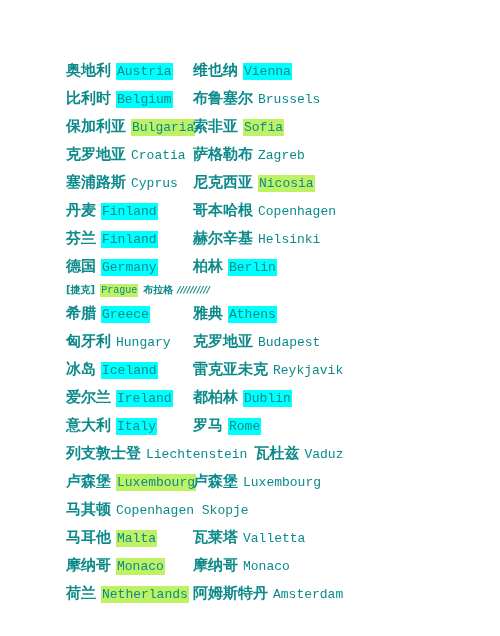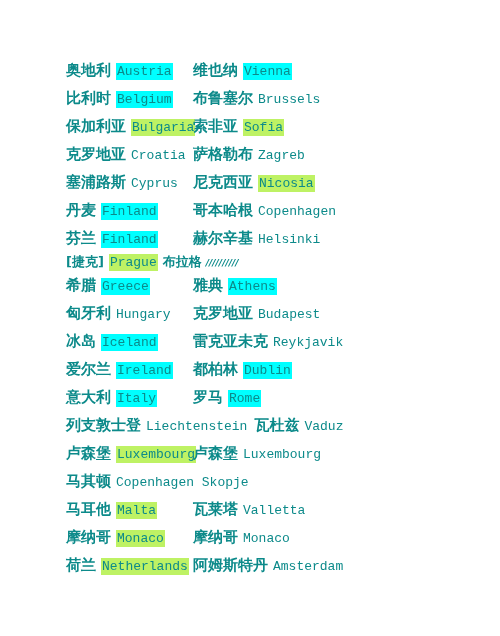--- a/index.html
+++ b/index.html
@@ -83,21 +83,21 @@
   }
 
   
   .row.note {
     height: 19px;
     line-height: 19px;
     font-size: 9px;
   }
   .row.note .zh,
   .row.note .en {
-    font-size: 13px;
+    font-size: 10px;
   }
   .row.note .zh {
     font-weight: bold;
   }
   .row.note .en {
   }
   .row.note .trail {
     font-family: "DejaVu Sans", "Liberation Sans", sans-serif;
     font-size: 9px;
     font-weight: bold;
@@ -110,20 +110,21 @@
 
 <div id="doc">
   <div id="list">
       <div class="row"><span class="col-country"><span class="zh">奥地利</span><span class="en hl-cyan">Austria</span></span><span class="col-capital"><span class="zh">维也纳</span><span class="en hl-cyan">Vienna</span></span></div>
       <div class="row"><span class="col-country"><span class="zh">比利时</span><span class="en hl-cyan">Belgium</span></span><span class="col-capital"><span class="zh">布鲁塞尔</span><span class="en ">Brussels</span></span></div>
       <div class="row"><span class="col-country"><span class="zh">保加利亚</span><span class="en hl-yellow">Bulgaria</span></span><span class="col-capital"><span class="zh">索非亚</span><span class="en hl-yellow">Sofia</span></span></div>
       <div class="row"><span class="col-country"><span class="zh">克罗地亚</span><span class="en ">Croatia</span></span><span class="col-capital"><span class="zh">萨格勒布</span><span class="en ">Zagreb</span></span></div>
       <div class="row"><span class="col-country"><span class="zh">塞浦路斯</span><span class="en ">Cyprus</span></span><span class="col-capital"><span class="zh">尼克西亚</span><span class="en hl-yellow">Nicosia</span></span></div>
       <div class="row"><span class="col-country"><span class="zh">丹麦</span><span class="en hl-cyan">Finland</span></span><span class="col-capital"><span class="zh">哥本哈根</span><span class="en ">Copenhagen</span></span></div>
       <div class="row"><span class="col-country"><span class="zh">芬兰</span><span class="en hl-cyan">Finland</span></span><span class="col-capital"><span class="zh">赫尔辛基</span><span class="en ">Helsinki</span></span></div>
+      <div class="row"><span class="col-country"><span class="zh">德国</span><span class="en hl-cyan">Germany</span></span><span class="col-capital"><span class="zh">柏林</span><span class="en hl-cyan">Berlin</span></span></div>
       <div class="row note"><span class="zh">[捷克]</span><span class="en hl-yellow">Prague</span><span class="zh" style="margin-left: 5px;">布拉格</span><span class="trail">//////////</span></div>
       <div class="row"><span class="col-country"><span class="zh">希腊</span><span class="en hl-cyan">Greece</span></span><span class="col-capital"><span class="zh">雅典</span><span class="en hl-cyan">Athens</span></span></div>
       <div class="row"><span class="col-country"><span class="zh">匈牙利</span><span class="en ">Hungary</span></span><span class="col-capital"><span class="zh">克罗地亚</span><span class="en ">Budapest</span></span></div>
       <div class="row"><span class="col-country"><span class="zh">冰岛</span><span class="en hl-cyan">Iceland</span></span><span class="col-capital"><span class="zh">雷克亚未克</span><span class="en ">Reykjavik</span></span></div>
       <div class="row"><span class="col-country"><span class="zh">爱尔兰</span><span class="en hl-cyan">Ireland</span></span><span class="col-capital"><span class="zh">都柏林</span><span class="en hl-cyan">Dublin</span></span></div>
       <div class="row"><span class="col-country"><span class="zh">意大利</span><span class="en hl-cyan">Italy</span></span><span class="col-capital"><span class="zh">罗马</span><span class="en hl-cyan">Rome</span></span></div>
       <div class="row wide"><span class="col-country"><span class="zh">列支敦士登</span><span class="en ">Liechtenstein</span></span><span class="col-capital"><span class="zh">瓦杜兹</span><span class="en ">Vaduz</span></span></div>
       <div class="row"><span class="col-country"><span class="zh">卢森堡</span><span class="en hl-yellow">Luxembourg</span></span><span class="col-capital"><span class="zh">卢森堡</span><span class="en ">Luxembourg</span></span></div>
       <div class="row single"><span class="col-country"><span class="zh">马其顿</span><span class="en ">Copenhagen Skopje</span></span></div>
       <div class="row"><span class="col-country"><span class="zh">马耳他</span><span class="en hl-yellow">Malta</span></span><span class="col-capital"><span class="zh">瓦莱塔</span><span class="en ">Valletta</span></span></div>

